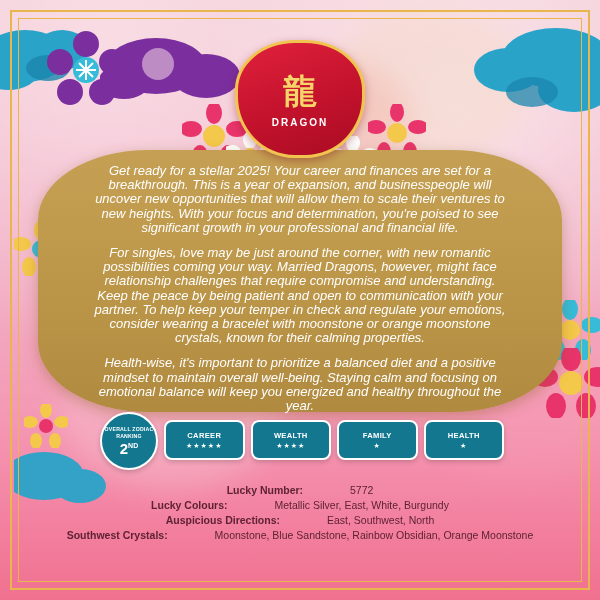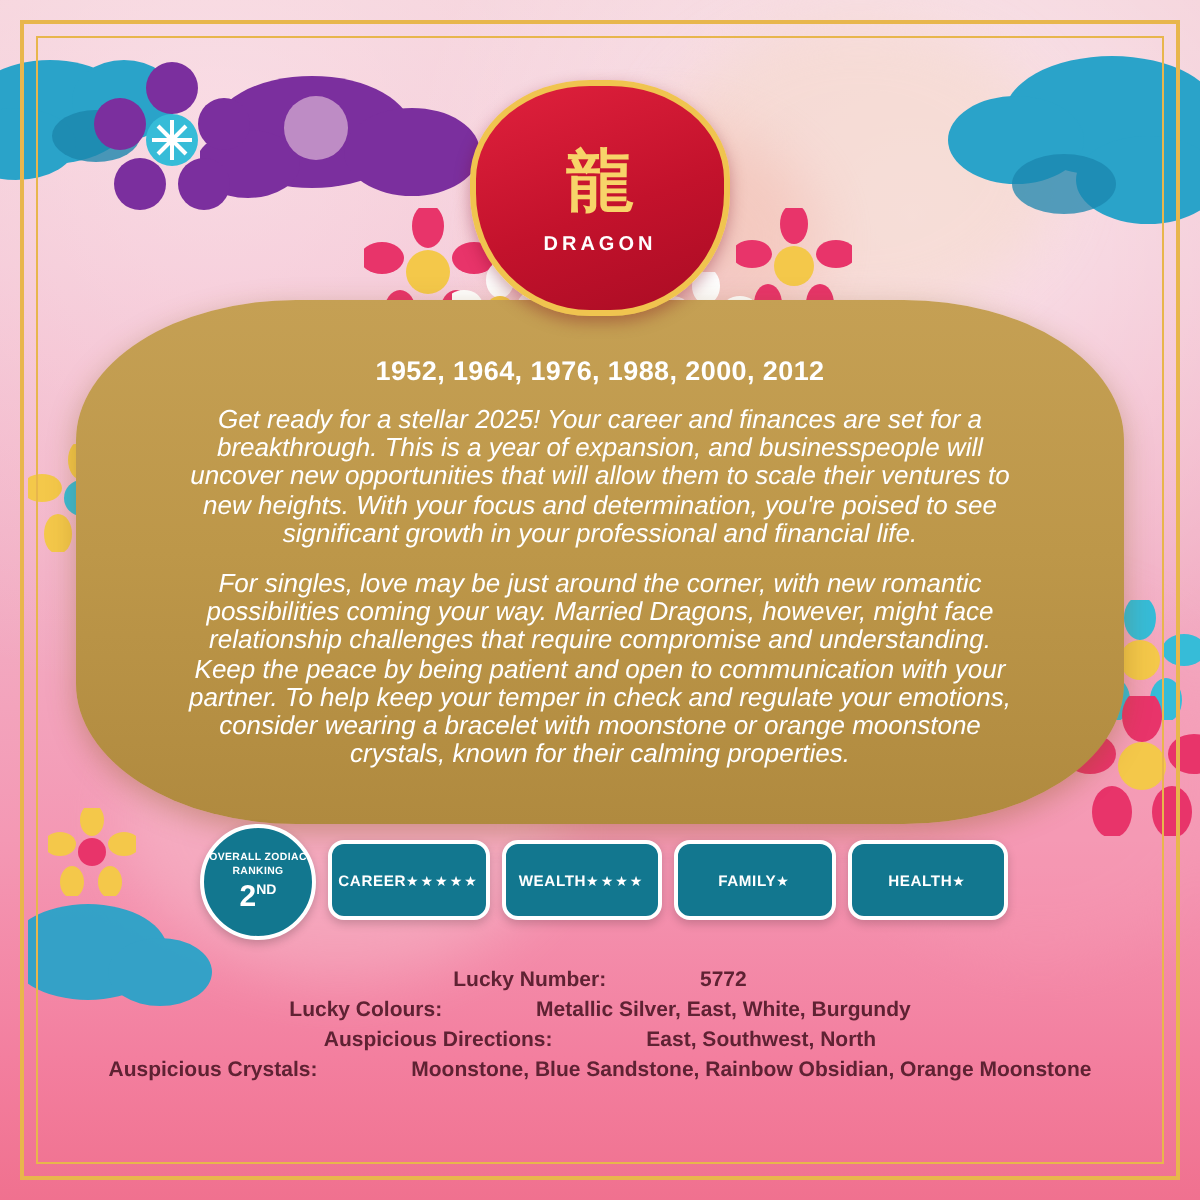--- a/index.html
+++ b/index.html
@@ -172,21 +172,21 @@
   .badge-circle .bc-rank sup { font-size: 7px; }
   .cat {
     background: #12778f;
     border: 2px solid #ffffff;
     border-radius: 8px;
     height: 36px;
     min-width: 56px;
     padding: 0 6px;
     margin-top: 8px;
     display: flex;
-    flex-direction: row;
+    flex-direction: column;
     align-items: center;
     justify-content: center;
     color: #fff;
     box-shadow: 0 2px 5px rgba(0,0,0,.18);
     flex: 1 1 0;
   }
   .cat .cat-name {
     font-size: 7.6px;
     font-weight: bold;
     letter-spacing: .3px;
@@ -206,21 +206,21 @@
     text-align: center;
     z-index: 7;
     color: #7d2b3e;
   }
   .f-line {
     font-size: 10.5px;
     line-height: 15px;
     color: #5f2233;
   }
   .f-line .lbl { font-weight: bold; color: #5f2233; text-align: center; }
-  .f-line .val { font-weight: bold; color: #5f2233; padding-left: 44px; }
+  .f-line .val { font-weight: normal; color: #5f2233; padding-left: 44px; }
 </style>
 </head>
 <body>
 
 <div class="poster">
 
   <div class="wc wc1"></div>
   <div class="wc wc2"></div>
   <div class="wc wc3"></div>
   <div class="wc wc4"></div>
@@ -376,23 +376,23 @@
   <div class="corner br"></div>
 
   <div class="medallion-wrap">
     <div class="medallion">
       <div class="glyph">龍</div>
       <div class="sign">DRAGON</div>
     </div>
   </div>
 
   <div class="panel">
-    <div class="years">1952, 1964, 1976, 1988, 2000, 2012</div>
     <p class="para">Get ready for a stellar 2025! Your career and finances are set for a breakthrough. This is a year of expansion, and businesspeople will uncover new opportunities that will allow them to scale their ventures to new heights. With your focus and determination, you're poised to see significant growth in your professional and financial life.</p>
     <p class="para">For singles, love may be just around the corner, with new romantic possibilities coming your way. Married Dragons, however, might face relationship challenges that require compromise and understanding. Keep the peace by being patient and open to communication with your partner. To help keep your temper in check and regulate your emotions, consider wearing a bracelet with moonstone or orange moonstone crystals, known for their calming properties.</p>
+    <p class="para">Health-wise, it's important to prioritize a balanced diet and a positive mindset to maintain overall well-being. Staying calm and focusing on emotional balance will keep you energized and healthy throughout the year.</p>
   </div>
 
   <div class="badges">
     <div class="badge-circle">
       <div class="bc-label">OVERALL ZODIAC RANKING</div>
       <div class="bc-rank"><span>2</span><sup>ND</sup></div>
     </div>
 
     <div class="cat">
       <div class="cat-name">CAREER</div>
@@ -419,18 +419,18 @@
     </div>
     <div class="f-line">
       <span class="lbl">Lucky Colours:</span>
       <span class="val">Metallic Silver, East, White, Burgundy</span>
     </div>
     <div class="f-line">
       <span class="lbl">Auspicious Directions:</span>
       <span class="val">East, Southwest, North</span>
     </div>
     <div class="f-line">
-      <span class="lbl">Auspicious Crystals:</span>
+      <span class="lbl">Southwest Crystals:</span>
       <span class="val">Moonstone, Blue Sandstone, Rainbow Obsidian, Orange Moonstone</span>
     </div>
   </div>
 
 </div>
 
 </body></html>

